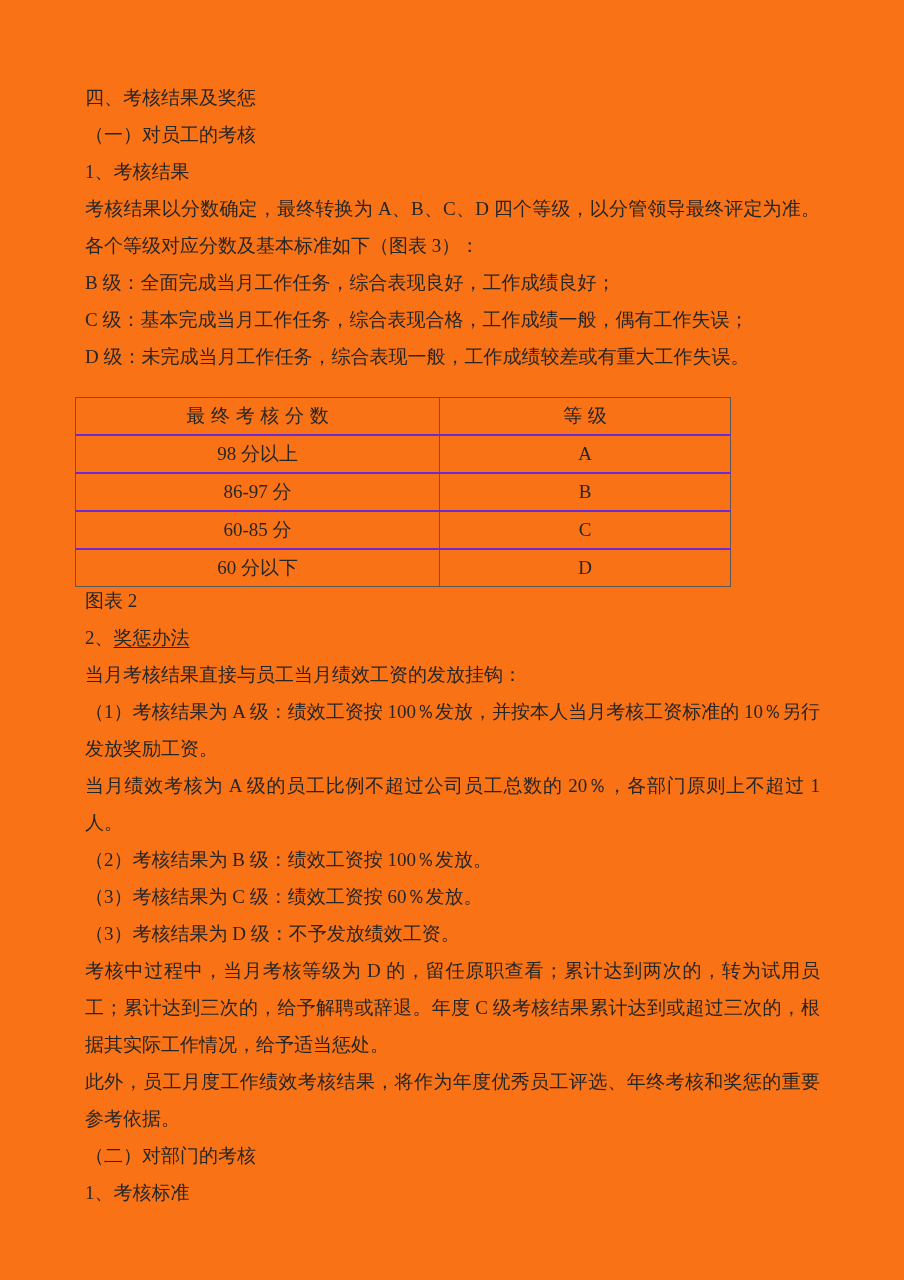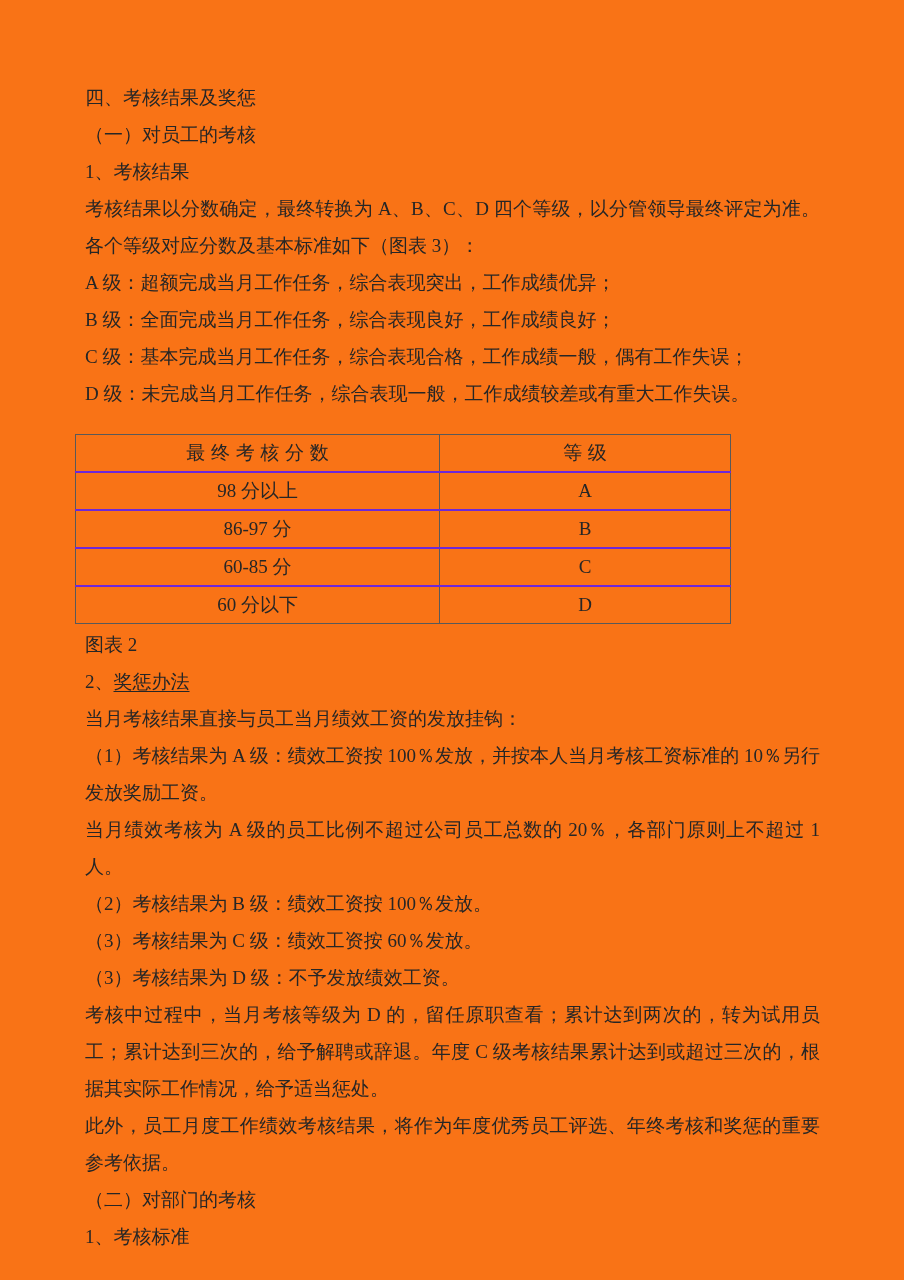--- a/index.html
+++ b/index.html
@@ -10,21 +10,21 @@
     box-sizing:border-box;
     padding:79px 84px 0 85px;
     font-family:"Liberation Serif","DejaVu Serif",serif;
     font-size:19px;
     line-height:37px;
     color:#262626;
     overflow:hidden;
   }
   .para{margin:0;text-align:justify;text-justify:inter-ideograph;}
   .underlined{text-decoration:underline;text-underline-offset:3px;}
-  .table-wrap{margin:22px 0 8px -10px;width:655px;}
+  .table-wrap{margin:22px 0 1px -10px;width:655px;}
   table.score{
     border-collapse:collapse;
     width:655px;
     table-layout:fixed;
     border:1px solid #595959;
   }
   table.score td{
     border-left:1px solid #595959;
     border-right:1px solid #595959;
     text-align:center;
@@ -47,21 +47,20 @@
 </style>
 </head>
 <body>
 
 <div class="page">
 
   <p class="para">四、考核结果及奖惩</p>
   <p class="para">（一）对员工的考核</p>
   <p class="para">1、考核结果</p>
   <p class="para">考核结果以分数确定，最终转换为 A、B、C、D 四个等级，以分管领导最终评定为准。各个等级对应分数及基本标准如下（图表 3）：</p>
-  <p class="para">A 级：超额完成当月工作任务，综合表现突出，工作成绩优异；</p>
   <p class="para">B 级：全面完成当月工作任务，综合表现良好，工作成绩良好；</p>
   <p class="para">C 级：基本完成当月工作任务，综合表现合格，工作成绩一般，偶有工作失误；</p>
   <p class="para">D 级：未完成当月工作任务，综合表现一般，工作成绩较差或有重大工作失误。</p>
 
   <div class="table-wrap">
     <table class="score">
       <colgroup>
           <col class="col-score">
           <col class="col-grade">
         </colgroup>

